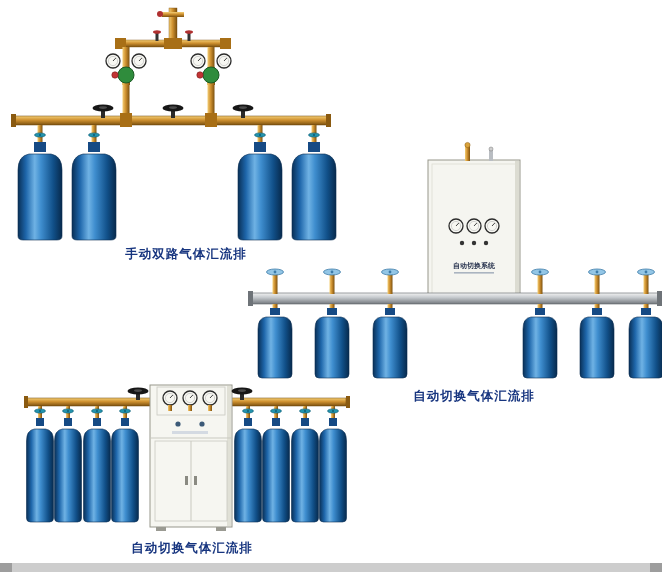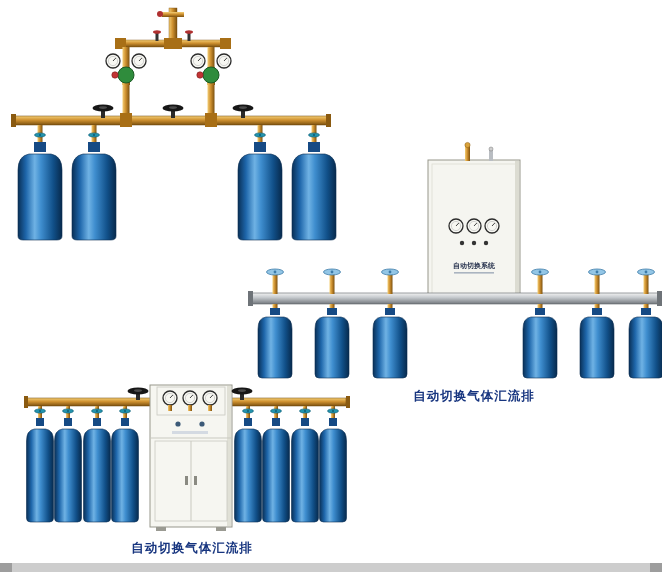--- a/index.html
+++ b/index.html
@@ -263,20 +263,21 @@
     </g>
 
     <g>
       <rect x="118" y="19" width="4" height="7" fill="#2a2a2a"></rect>
         <use href="#wheelB" x="120" y="17"></use>
       <rect x="222" y="19" width="4" height="7" fill="#2a2a2a"></rect>
         <use href="#wheelB" x="224" y="17"></use>
     </g>
   </svg>
 
+  <div class="caption" style="left:86px;top:246px;width:200px">手动双路气体汇流排</div>
   <div class="caption" style="left:374px;top:388px;width:200px">自动切换气体汇流排</div>
   <div class="caption" style="left:92px;top:540px;width:200px">自动切换气体汇流排</div>
 
   <div class="strip"></div>
   <div class="strip-nub" style="left:0"></div>
   <div class="strip-nub" style="left:650px"></div>
 
 </div>
 
 </body></html>

